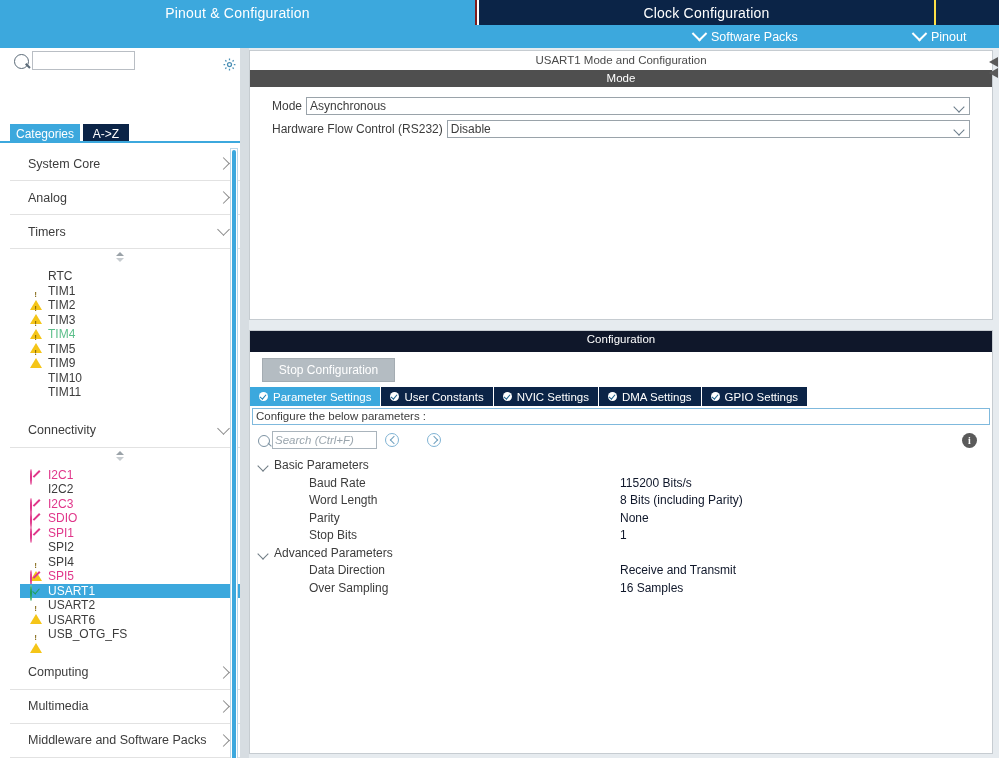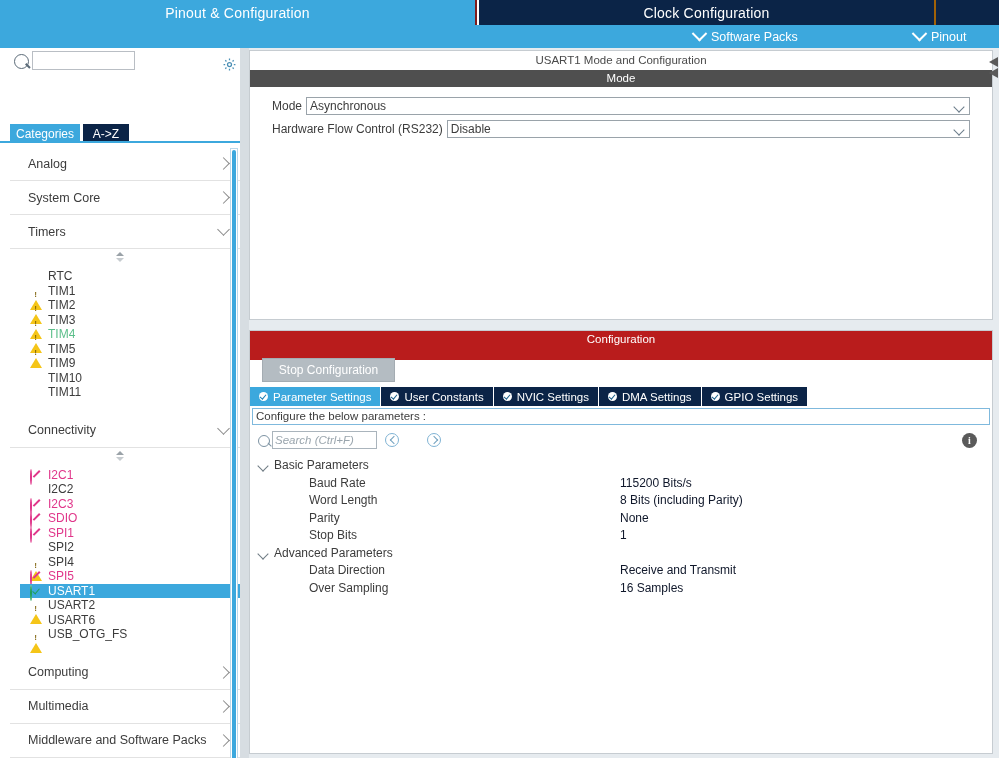--- a/index.html
+++ b/index.html
@@ -36,21 +36,21 @@
     letter-spacing: .2px;
   }
   .main-tab.active-light {
     left: 0; width: 475px;
     background: #3ca8dd;
   }
   .main-tab.dark {
     left: 477px; width: 455px;
     background: #0b2447;
     border-left: 2px solid #ffffff;
-    border-right: 2px solid #a16207;
+    border-right: 2px solid #fde047;
   }
   .main-tab.dark-edge {
     left: 936px; width: 63px;
     background: #0b2447;
     height: 25px;
   }
   .subbar {
     position: absolute;
     left: 0; top: 25px;
     width: 999px; height: 23px;
@@ -362,26 +362,26 @@
 
   .cfg-panel {
     position: absolute;
     left: 0; top: 282px;
     width: 744px; height: 424px;
     background: #ffffff;
     border: 1px solid #c6ccd1;
     box-sizing: border-box;
   }
   .cfg-head {
-    height: 29px;
+    height: 21px;
     line-height: 17px;
     text-align: center;
     font-size: 11.5px;
     color: #ffffff;
-    background: #b91c1c;
+    background: #0f172a;
   }
   .reset-btn {
     position: absolute;
     left: 12px; top: 27px;
     width: 133px; height: 24px;
     background: #b4bcc2;
     border: 1px solid #a4acb2;
     box-sizing: border-box;
     color: #ffffff;
     font-size: 12px;
@@ -598,26 +598,26 @@
     </div>
     <div class="sb-tab az">
       <span>A-&gt;Z</span>
     </div>
   </div>
   <div class="sb-tabs-underline"></div>
 
   <div class="sb-scrollarea">
 
     <div class="cat-row">
+      <span class="cname">System Core</span>
+      <span class="arr-right"></span>
+    </div>
+
+    <div class="cat-row">
       <span class="cname">Analog</span>
-      <span class="arr-right"></span>
-    </div>
-
-    <div class="cat-row">
-      <span class="cname">System Core</span>
       <span class="arr-right"></span>
     </div>
 
     <div class="cat-row">
       <span class="cname">Timers</span>
       <span class="arr-down"></span>
     </div>
 
     <div class="sublist">
       <div class="spinner">

